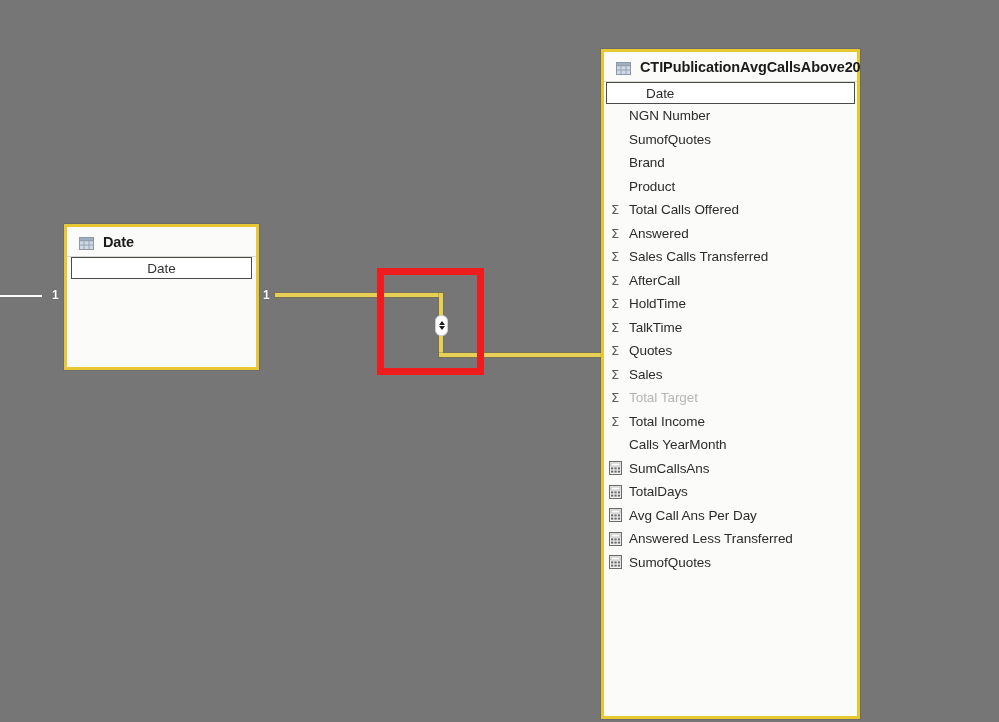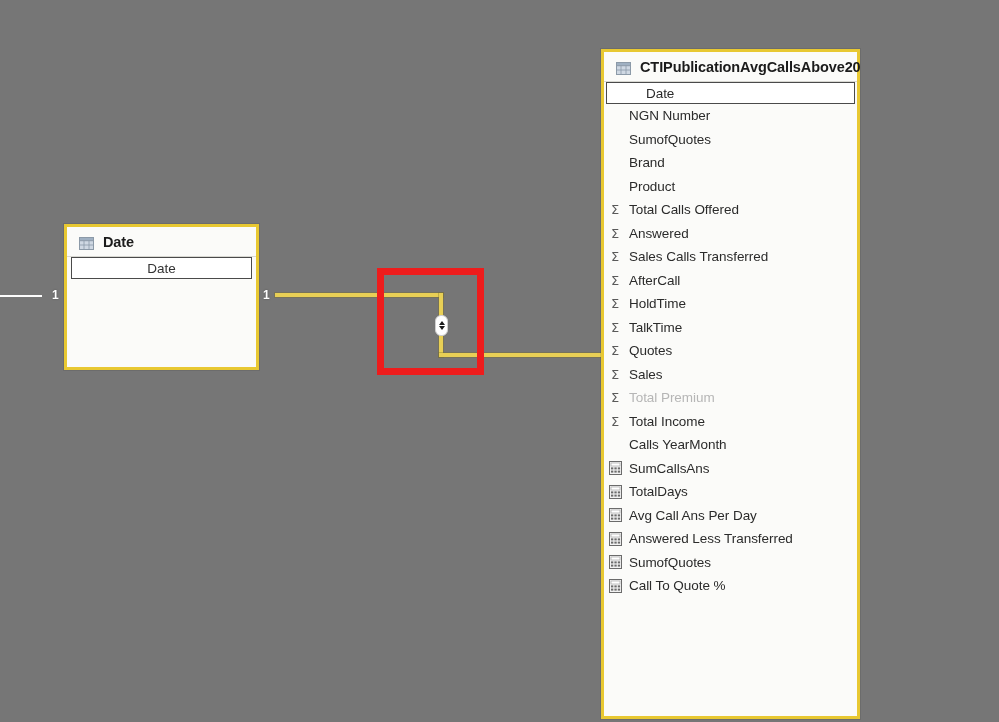--- a/index.html
+++ b/index.html
@@ -300,21 +300,21 @@
         <div class="field-row">
           <span class="f-icon">
             <span class="sigma">Σ</span>
           </span>
           <span class="f-label">Sales</span>
         </div>
         <div class="field-row dimmed">
           <span class="f-icon">
             <span class="sigma">Σ</span>
           </span>
-          <span class="f-label">Total Premium</span>
+          <span class="f-label">Total Target</span>
         </div>
         <div class="field-row">
           <span class="f-icon">
             <span class="sigma">Σ</span>
           </span>
           <span class="f-label">Total Income</span>
         </div>
         <div class="field-row">
           <span class="f-icon empty"></span>
           <span class="f-label">Calls YearMonth</span>
@@ -387,31 +387,16 @@
               <rect x="2" y="6.4" width="2.3" height="2" fill="#6b6b6b"></rect>
               <rect x="5.4" y="6.4" width="2.3" height="2" fill="#6b6b6b"></rect>
               <rect x="8.8" y="6.4" width="2.3" height="2" fill="#6b6b6b"></rect>
               <rect x="2" y="9.6" width="2.3" height="2" fill="#6b6b6b"></rect>
               <rect x="5.4" y="9.6" width="2.3" height="2" fill="#6b6b6b"></rect>
               <rect x="8.8" y="9.6" width="2.3" height="2" fill="#6b6b6b"></rect>
             </svg>
           </span>
           <span class="f-label">SumofQuotes</span>
         </div>
-        <div class="field-row">
-          <span class="f-icon">
-            <svg viewBox="0 0 13 14" width="13" height="14" aria-hidden="true">
-              <rect x="0.5" y="0.5" width="12" height="13" fill="#f2f2f2" stroke="#6b6b6b"></rect>
-              <rect x="2" y="2" width="9" height="3" fill="#ffffff" stroke="#9a9a9a" stroke-width="0.6"></rect>
-              <rect x="2" y="6.4" width="2.3" height="2" fill="#6b6b6b"></rect>
-              <rect x="5.4" y="6.4" width="2.3" height="2" fill="#6b6b6b"></rect>
-              <rect x="8.8" y="6.4" width="2.3" height="2" fill="#6b6b6b"></rect>
-              <rect x="2" y="9.6" width="2.3" height="2" fill="#6b6b6b"></rect>
-              <rect x="5.4" y="9.6" width="2.3" height="2" fill="#6b6b6b"></rect>
-              <rect x="8.8" y="9.6" width="2.3" height="2" fill="#6b6b6b"></rect>
-            </svg>
-          </span>
-          <span class="f-label">Call To Quote %</span>
-        </div>
       </div>
   </div>
 
 </div>
 
 </body></html>

